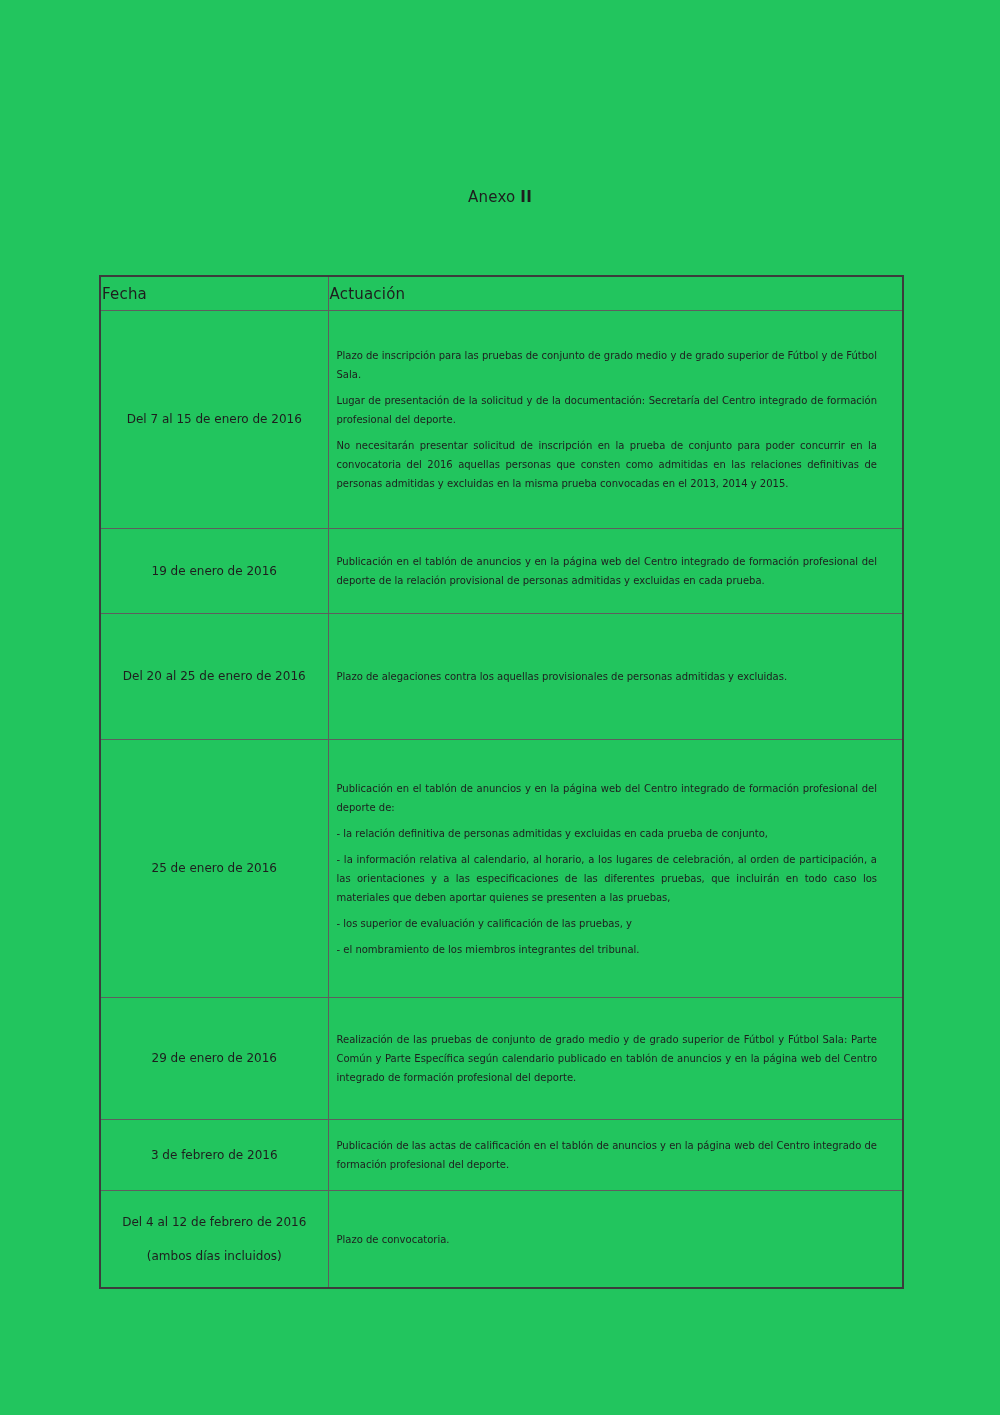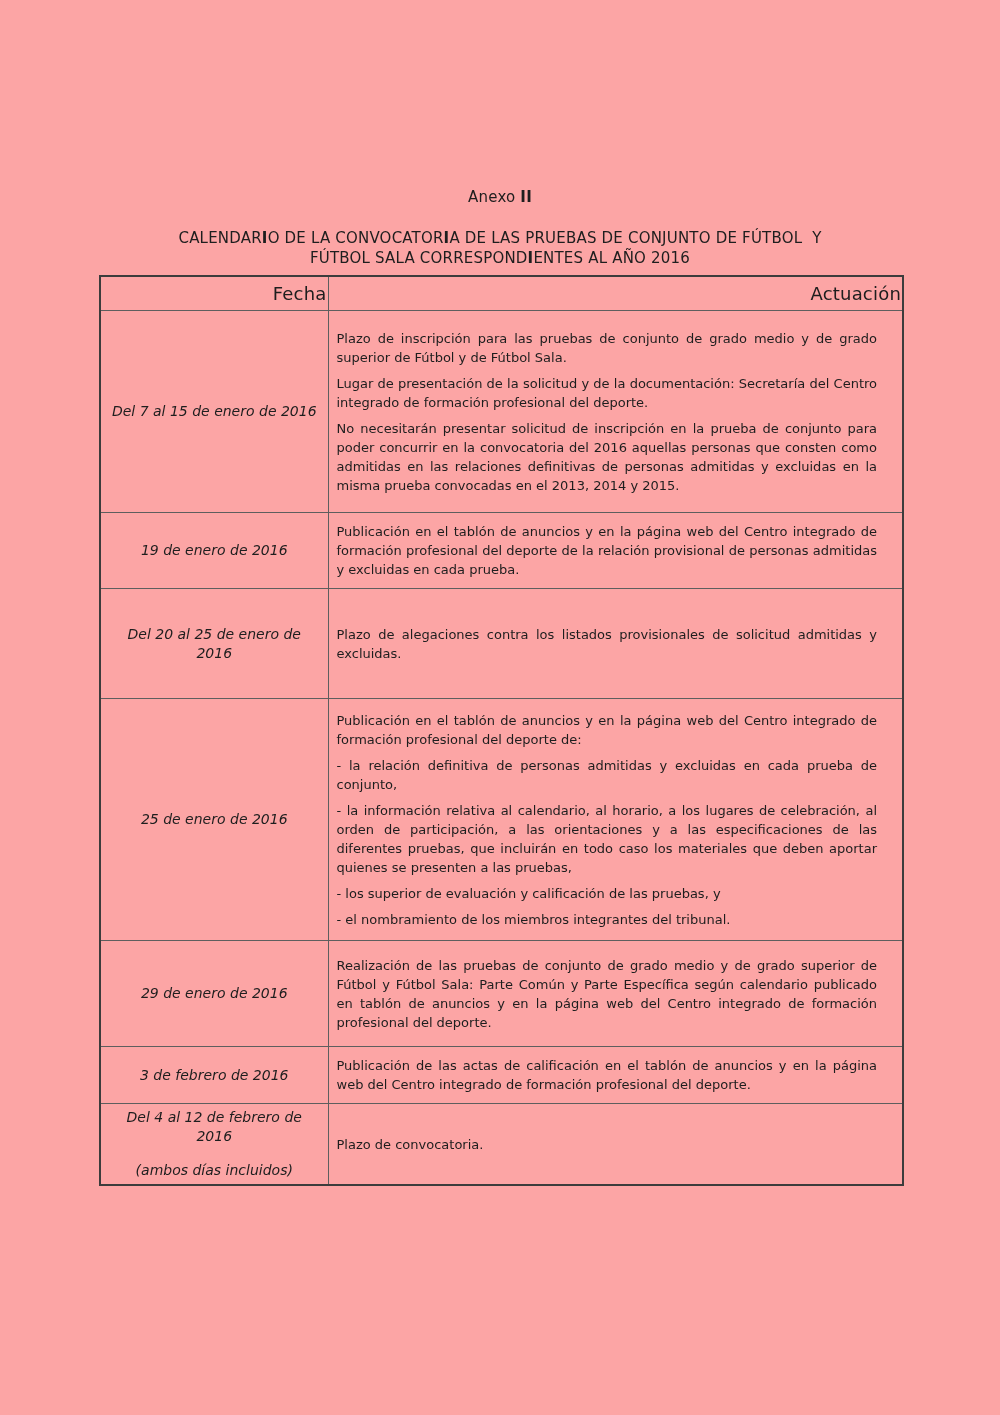--- a/index.html
+++ b/index.html
@@ -4,21 +4,21 @@
 <style>
   html, body {
     margin: 0;
     padding: 0;
     background: #ffffff;
   }
   .page {
     position: relative;
     width: 1000px;
     height: 1415px;
-    background: #fca5a5;
+    background: #22c55e;
     font-family: "DejaVu Sans", "Liberation Sans", sans-serif;
     color: #1e1e1e;
     overflow: hidden;
   }
   .doc-title {
     position: absolute;
     top: 188px;
     left: 0;
     width: 1000px;
     text-align: center;
@@ -48,37 +48,36 @@
     border: 2px solid #3c3c3c;
   }
   table.calendar th,
   table.calendar td {
     border: 1.5px solid #5e5e5e;
     vertical-align: middle;
   }
   table.calendar th {
     height: 31px;
     font-weight: normal;
-    font-size: 18px;
-    text-align: right;
+    font-size: 15px;
+    text-align: left;
     letter-spacing: 0.2px;
   }
   td.fecha {
     text-align: center;
-    font-size: 14px;
+    font-size: 12px;
     line-height: 19px;
-    padding: 4px 8px;
-    font-style: italic;
+    padding: 12px 8px;
   }
   td.fecha .fline + .fline {
     margin-top: 15px;
   }
   td.act {
     text-align: justify;
-    font-size: 13px;
+    font-size: 10px;
     line-height: 19px;
     padding: 2px 25px 2px 8px;
   }
   td.act p {
     margin: 7px 0;
   }
   tr.r1 > td { height: 193px; }
   tr.r2 > td { height: 60px;  }
   tr.r3 > td { height: 101px; }
   tr.r4 > td { height: 233px; }
@@ -87,22 +86,20 @@
   tr.r7 > td { height: 72px;  }
   b { font-weight: bold; }
 </style>
 </head>
 <body>
 
 <div class="page">
 
   <div class="doc-title">Anexo <b>I</b><b>I</b></div>
 
-  <div class="doc-subtitle">CALENDAR<b>I</b>O DE LA CONVOCATOR<b>I</b>A DE LAS PRUEBAS DE CONJUNTO DE FÚTBOL  Y
-FÚTBOL SALA CORRESPOND<b>I</b>ENTES AL AÑO 2016</div>
 
   <table class="calendar">
     <colgroup>
       <col style="width:228px">
       <col>
     </colgroup>
     <thead>
       <tr>
         <th>Fecha</th>
         <th>Actuación</th>
@@ -126,21 +123,21 @@
           </td>
           <td class="act">
             <p>Publicación en el tablón de anuncios y en la página web del Centro integrado de formación profesional del deporte de la relación provisional de personas admitidas y excluidas en cada prueba.</p>
           </td>
         </tr>
         <tr class="r3">
           <td class="fecha">
             <div class="fline">Del 20 al 25 de enero de 2016</div>
           </td>
           <td class="act">
-            <p>Plazo de alegaciones contra los listados provisionales de solicitud admitidas y excluidas.</p>
+            <p>Plazo de alegaciones contra los aquellas provisionales de personas admitidas y excluidas.</p>
           </td>
         </tr>
         <tr class="r4">
           <td class="fecha">
             <div class="fline">25 de enero de 2016</div>
           </td>
           <td class="act">
             <p>Publicación en el tablón de anuncios y en la página web del Centro integrado de formación profesional del deporte de:</p>
             <p>- la relación definitiva de personas admitidas y excluidas en cada prueba de conjunto,</p>
             <p>- la información relativa al calendario, al horario, a los lugares de celebración, al orden de participación, a las orientaciones y a las especificaciones de las diferentes pruebas, que incluirán en todo caso los materiales que deben aportar quienes se presenten a las pruebas,</p>

